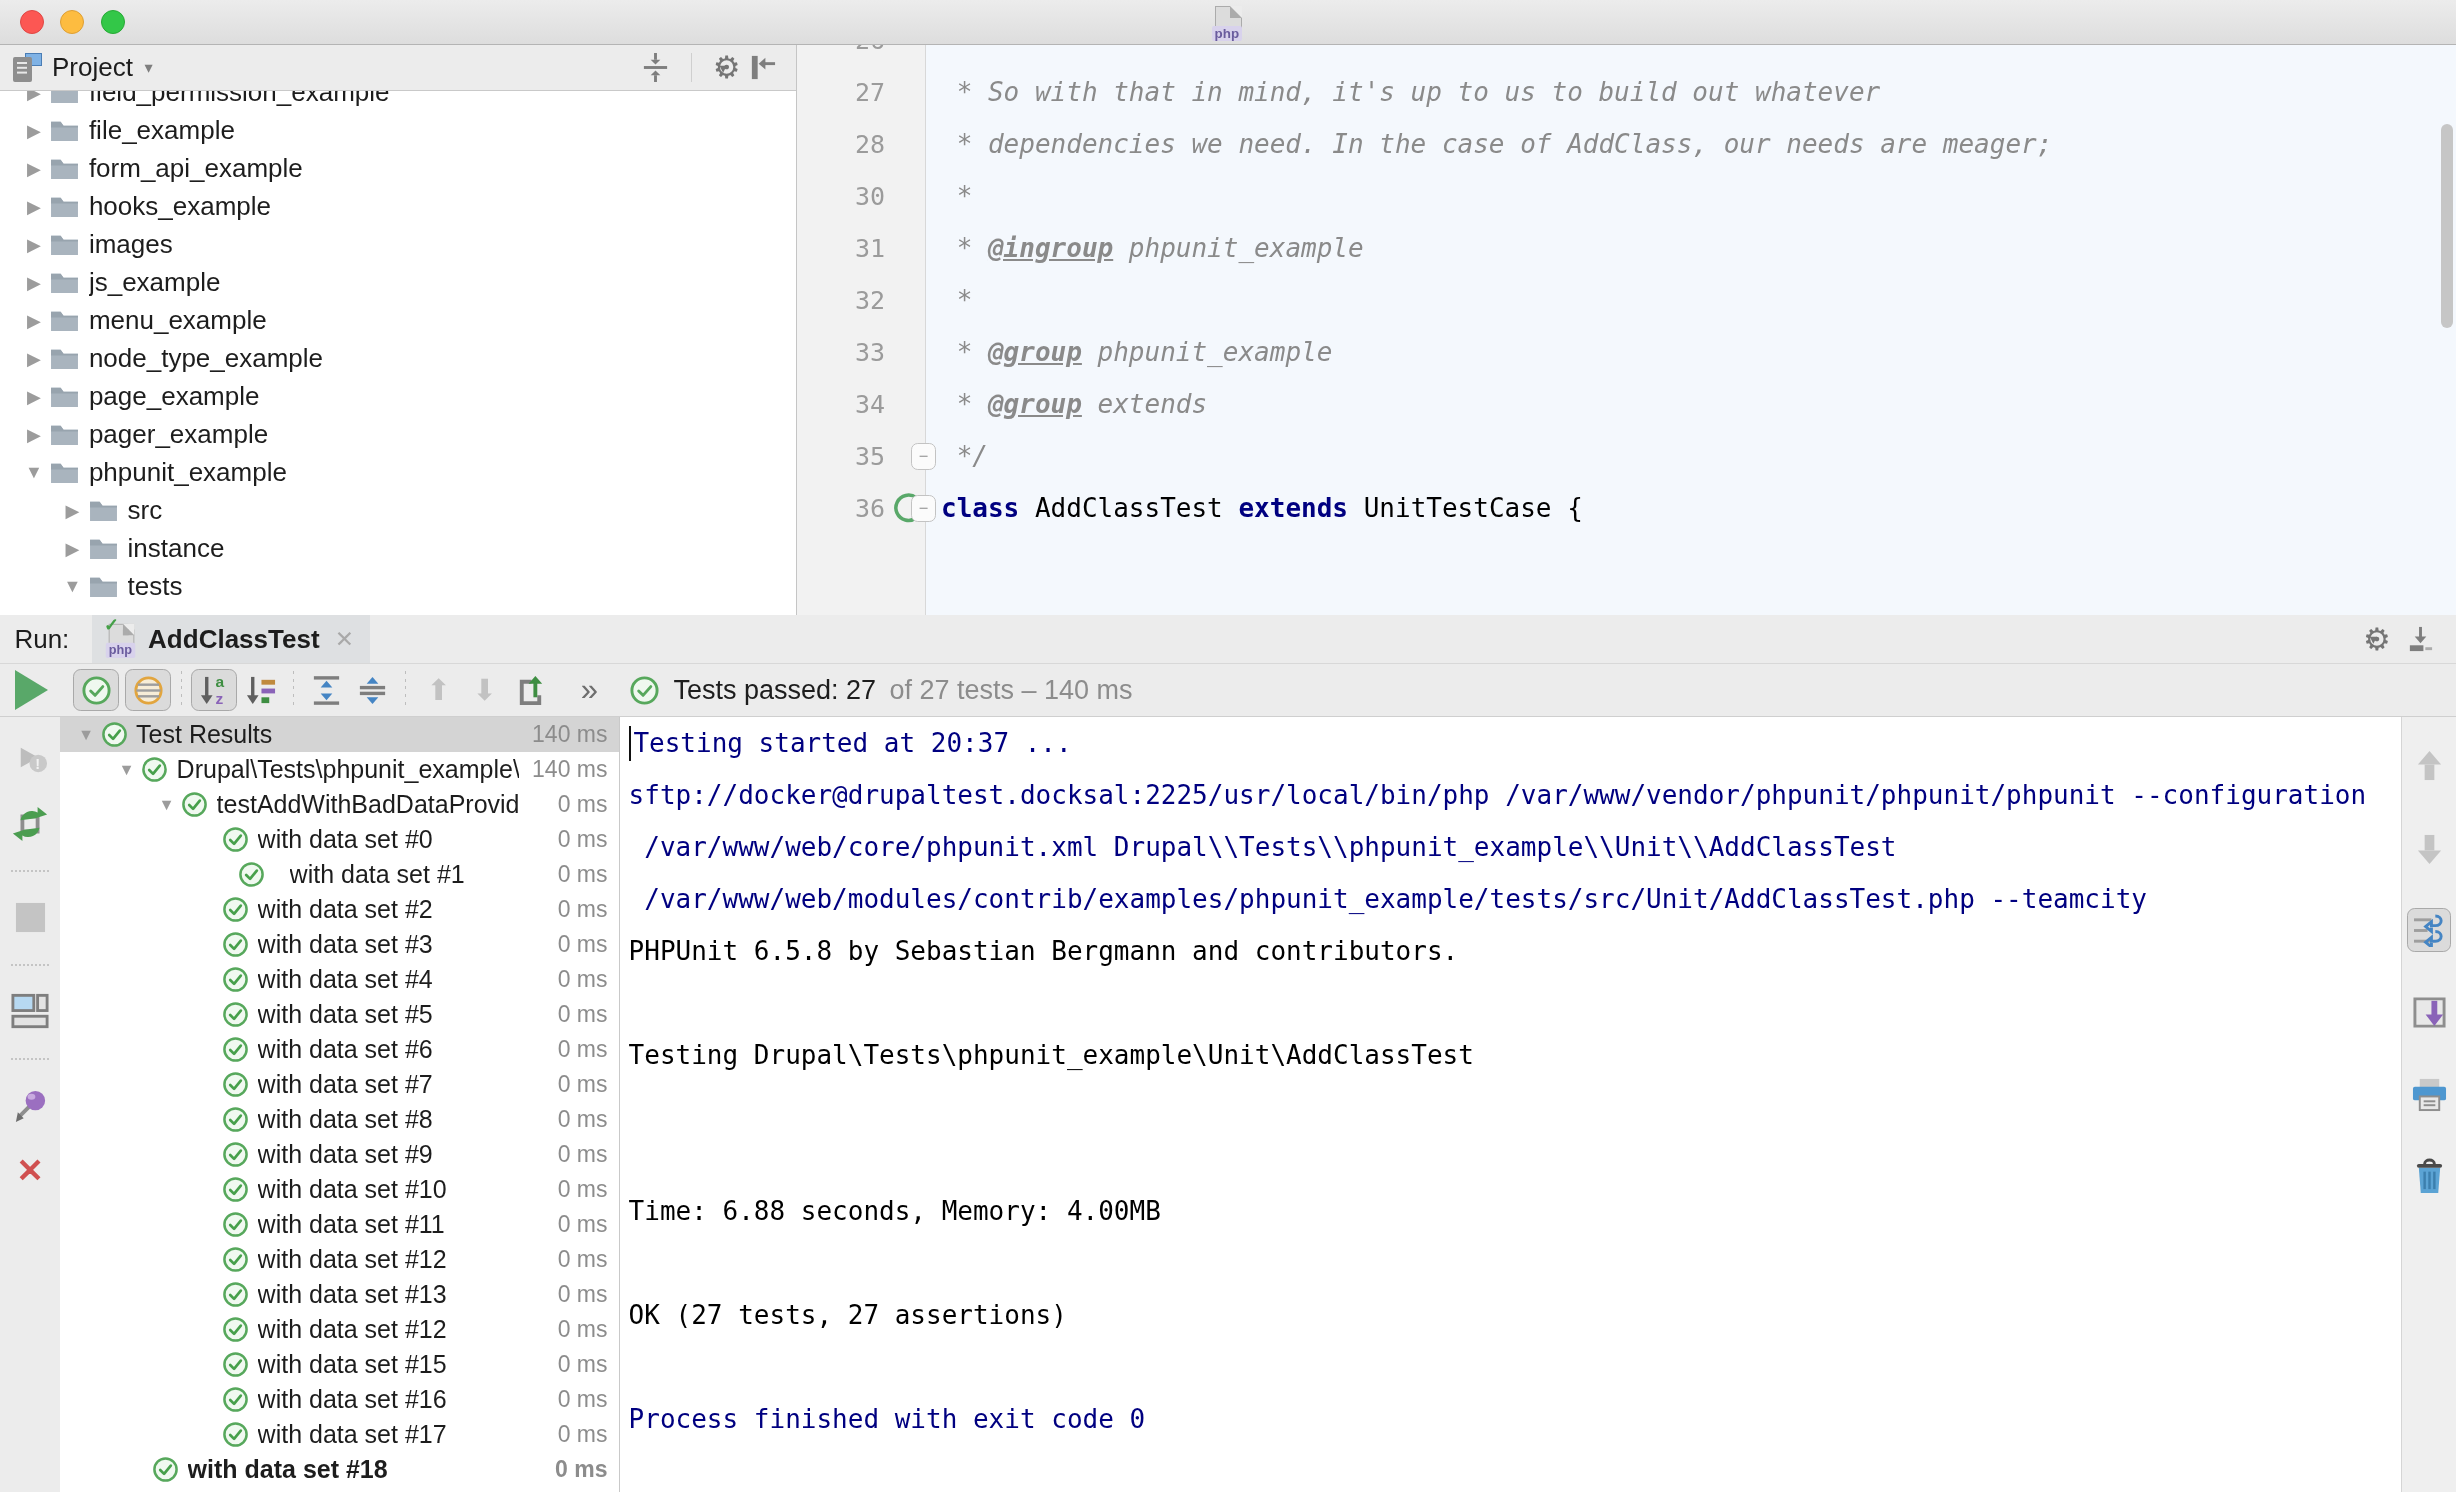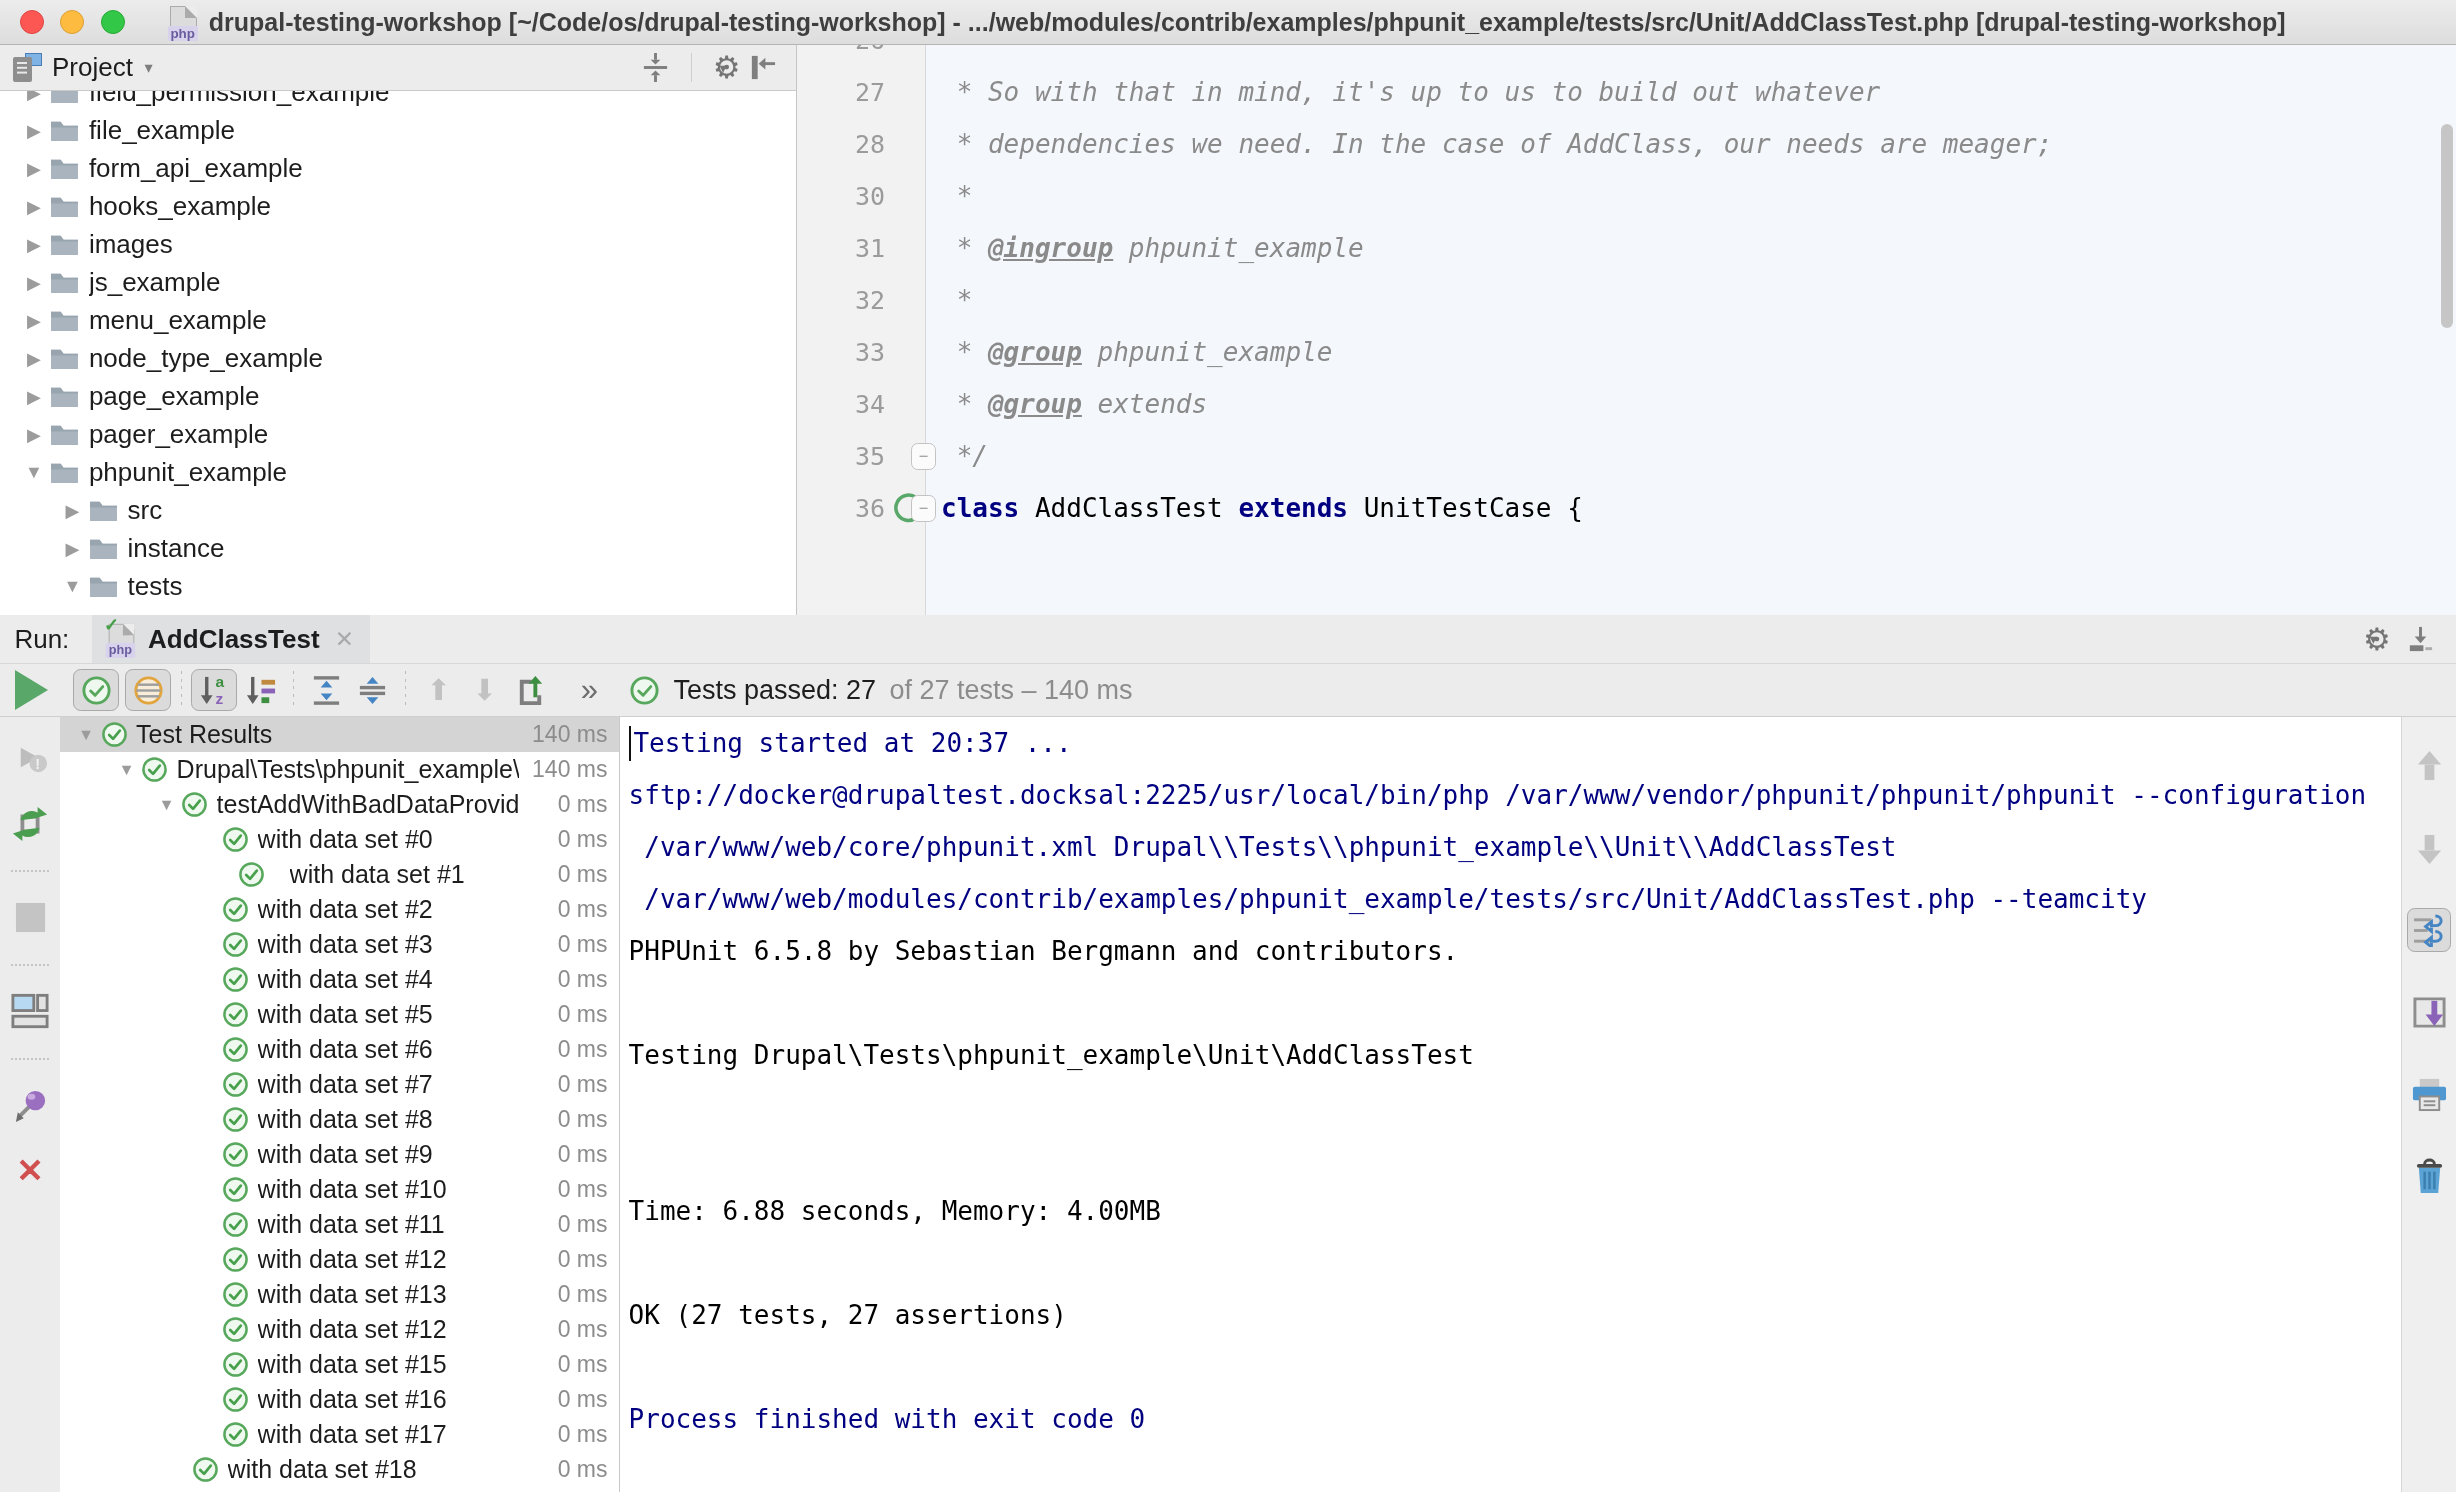--- a/index.html
+++ b/index.html
@@ -116,21 +116,20 @@
 <div class="titlebar">
   <div class="traffic">
     <span class="light red"></span>
     <span class="light yellow"></span>
     <span class="light green"></span>
   </div>
   <div class="title-wrap">
     <span class="file-ic">
       <span class="php-badge">php</span>
     </span>
-    <span class="title-text">drupal-testing-workshop [~/Code/os/drupal-testing-workshop] - .../web/modules/contrib/examples/phpunit_example/tests/src/Unit/AddClassTest.php [drupal-testing-workshop]</span>
   </div>
 </div>
 
 <div class="workspace">
 
   <div class="project-panel">
     <div class="pp-header">
       <span class="proj-ic">
           <span class="win"></span>
           <span class="doc"></span>
@@ -743,21 +742,21 @@
             <span class="tt-arrow"></span>
             <span class="tt-icon">
               <svg width="27" height="27" viewBox="0 0 28 28">
                 <circle cx="14" cy="14" r="11.5" fill="#F0F9F0" stroke="#57A85C" stroke-width="2.6"></circle>
                 <path d="M8.5 14.5l4 4 7-8.5" fill="none" stroke="#47A04B" stroke-width="2.8" stroke-linecap="round" stroke-linejoin="round"></path>
               </svg>
             </span>
             <span class="tt-label">with data set #17</span>
             <span class="tt-time">0 ms</span>
           </div>
-          <div class="tt-row" style="padding-left: 103px;">
+          <div class="tt-row" style="padding-left: 63px; font-weight: bold;">
             <span class="tt-arrow"></span>
             <span class="tt-icon">
               <svg width="27" height="27" viewBox="0 0 28 28">
                 <circle cx="14" cy="14" r="11.5" fill="#F0F9F0" stroke="#57A85C" stroke-width="2.6"></circle>
                 <path d="M8.5 14.5l4 4 7-8.5" fill="none" stroke="#47A04B" stroke-width="2.8" stroke-linecap="round" stroke-linejoin="round"></path>
               </svg>
             </span>
             <span class="tt-label">with data set #18</span>
             <span class="tt-time">0 ms</span>
           </div>

